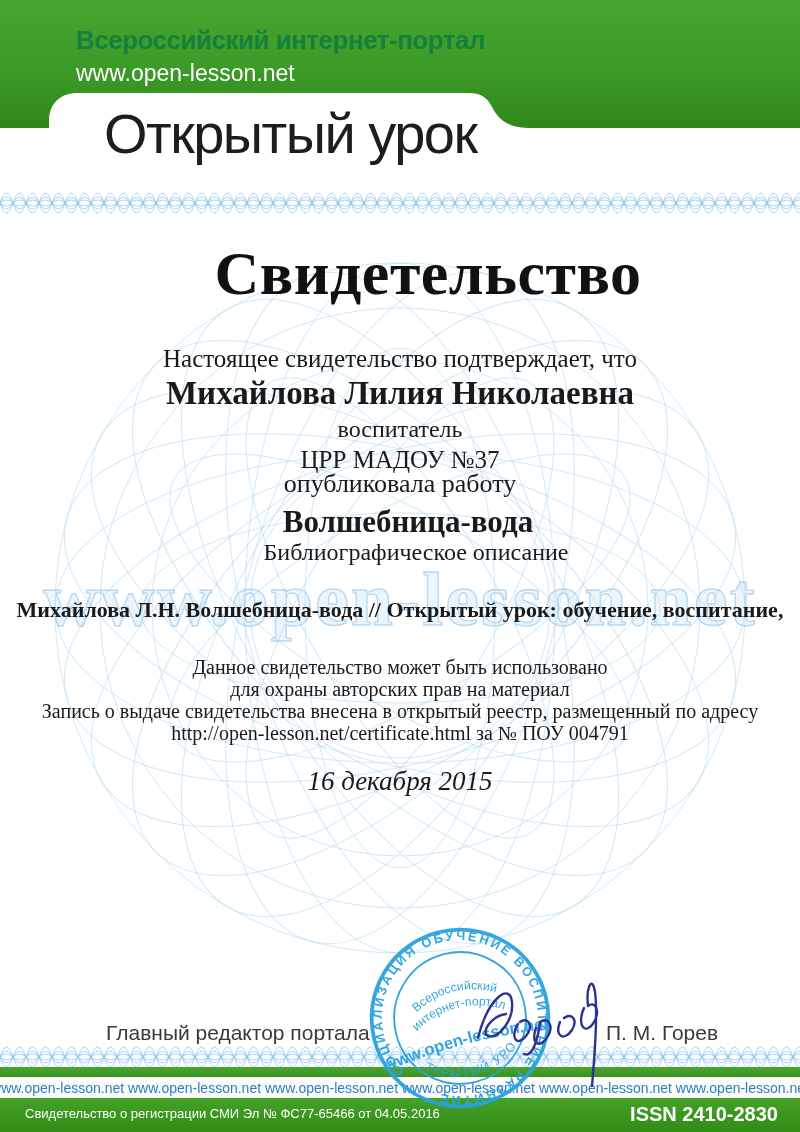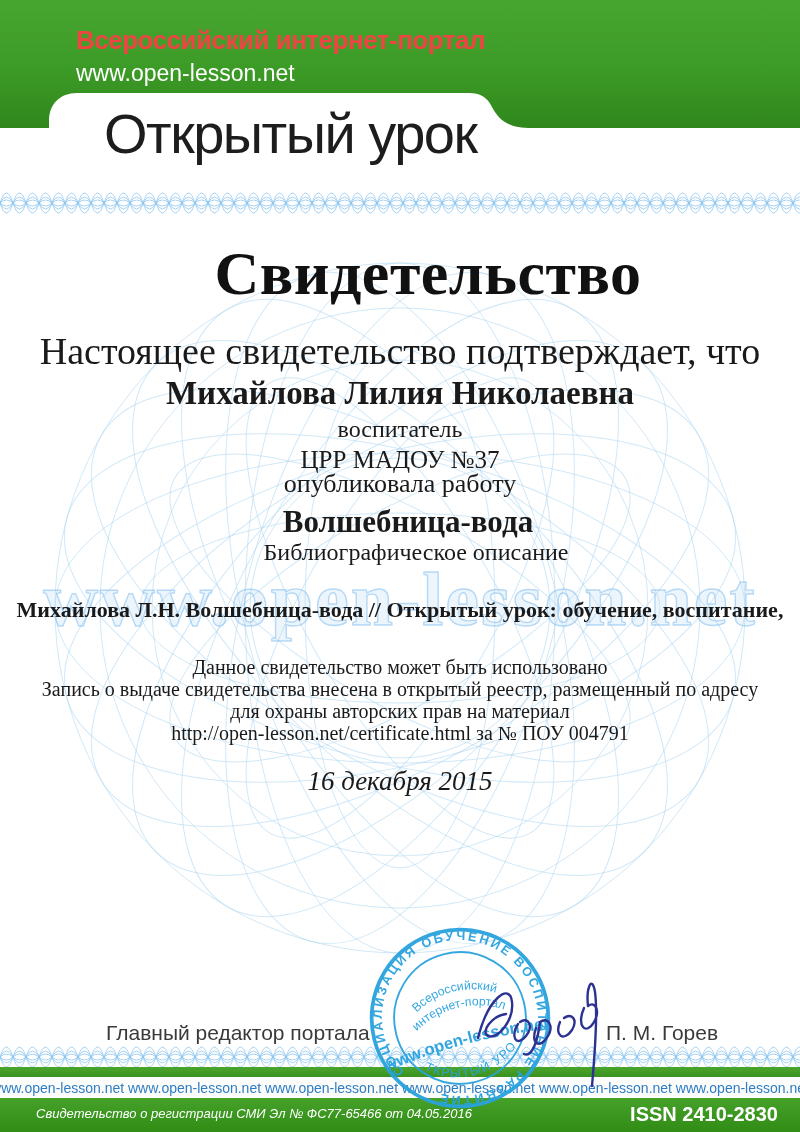--- a/index.html
+++ b/index.html
@@ -2,28 +2,28 @@
 <html><head>
 <meta charset="utf-8">
 <style>
   html,body{margin:0;padding:0;background:#ffffff;}
   #page{position:relative;width:800px;height:1132px;background:#ffffff;overflow:hidden;
         font-family:"Liberation Serif",serif;color:#1a1a1a;}
   .abs{position:absolute;}
   .sans{font-family:"Liberation Sans",sans-serif;}
   
   #header-svg{left:0;top:0;}
-  .brand{left:76px;top:25px;font-size:26px;font-weight:bold;color:#ef4444;letter-spacing:-0.5px;}
+  .brand{left:76px;top:25px;font-size:26px;font-weight:bold;color:#15803d;letter-spacing:-0.5px;}
   .site{left:76px;top:60px;font-size:23px;color:#ffffff;}
   .portal-title{left:104px;top:101px;font-size:56px;color:#1d1d1d;letter-spacing:-1.5px;}
   .portal-subtitle{left:112px;top:149px;font-size:24px;font-style:italic;color:#176fc1;}
   
   .line{position:absolute;left:0;width:100%;text-align:center;line-height:1.08;}
   .cert-title{top:240px;font-size:62px;font-weight:bold;letter-spacing:0.5px;color:#111;margin-left:28px;}
-  .intro{top:331px;font-size:38px;}
+  .intro{top:345px;font-size:25px;}
   .name{top:376px;font-size:33px;font-weight:bold;}
   .role{top:417px;font-size:24px;}
   .org{top:446px;font-size:25px;}
   .action{top:470px;font-size:26px;}
   .work{top:505px;font-size:31px;font-weight:bold;padding-left:8px;}
   .bibl-label{top:540px;font-size:24px;padding-left:16px;}
   .bibl{top:596px;font-size:22px;font-weight:bold;line-height:28px;}
   .notes{top:656px;font-size:20px;line-height:22px;}
   .date{top:767px;font-size:27px;font-style:italic;}
   
@@ -34,21 +34,21 @@
      letter-spacing:2px;color:rgba(185,220,245,0.28);
      -webkit-text-stroke:1.4px rgba(130,190,238,0.55);white-space:nowrap;z-index:2;}
   
   .bar-thin{left:0;top:1067px;width:800px;height:10px;
      background:linear-gradient(to bottom,#4aa52c,#3a9220);z-index:10;}
   .url-strip{left:0;top:1077px;width:800px;height:21px;background:#fcfdfb;z-index:10;
      display:flex;align-items:center;justify-content:center;overflow:hidden;}
   .url-strip span{white-space:nowrap;font-size:14px;color:#2e7cc3;letter-spacing:0;}
   .bar-bottom{left:0;top:1098px;width:800px;height:34px;
      background:linear-gradient(to bottom,#46a129,#318c16);z-index:10;}
-  .reg-text{left:36px;top:1106px;font-size:13px;color:#ffffff;z-index:11;font-style:italic;}
+  .reg-text{left:25px;top:1106px;font-size:13px;color:#ffffff;z-index:11;}
   .issn{right:22px;top:1103px;font-size:20px;font-weight:bold;color:#ffffff;z-index:11;}
   
   #stamp{left:366px;top:924px;z-index:30;opacity:0.95;}
   #signature{left:468px;top:952px;z-index:31;}
   .guil{z-index:1;}
   .txt{z-index:5;}
 </style>
 </head>
 <body>
 
@@ -137,22 +137,22 @@
   <div class="line role txt">воспитатель</div>
   <div class="line org txt">ЦРР МАДОУ №37</div>
   <div class="line action txt">опубликовала работу</div>
   <div class="line work txt">Волшебница-вода</div>
   <div class="line bibl-label txt">Библиографическое описание</div>
   <div class="line bibl txt">
     <div>Михайлова Л.Н. Волшебница-вода // Открытый урок: обучение, воспитание,</div>
   </div>
   <div class="line notes txt">
     <div>Данное свидетельство может быть использовано</div>
+    <div>для охраны авторских прав на материал</div>
     <div>Запись о выдаче свидетельства внесена в открытый реестр, размещенный по адресу</div>
-    <div>для охраны авторских прав на материал</div>
     <div>http://open-lesson.net/certificate.html за № ПОУ 004791</div>
   </div>
   <div class="line date txt">16 декабря 2015</div>
 
   <div class="abs sans editor-label txt">Главный редактор портала</div>
   <div class="abs sans editor-name txt">П. М. Горев</div>
 
   <svg id="stamp" class="abs" width="188" height="188" viewBox="0 0 200 200">
     <defs>
       <path id="ringPath" d="M29,141 A82,82 0 1 1 171,59 A82,82 0 1 1 29,141"></path>

